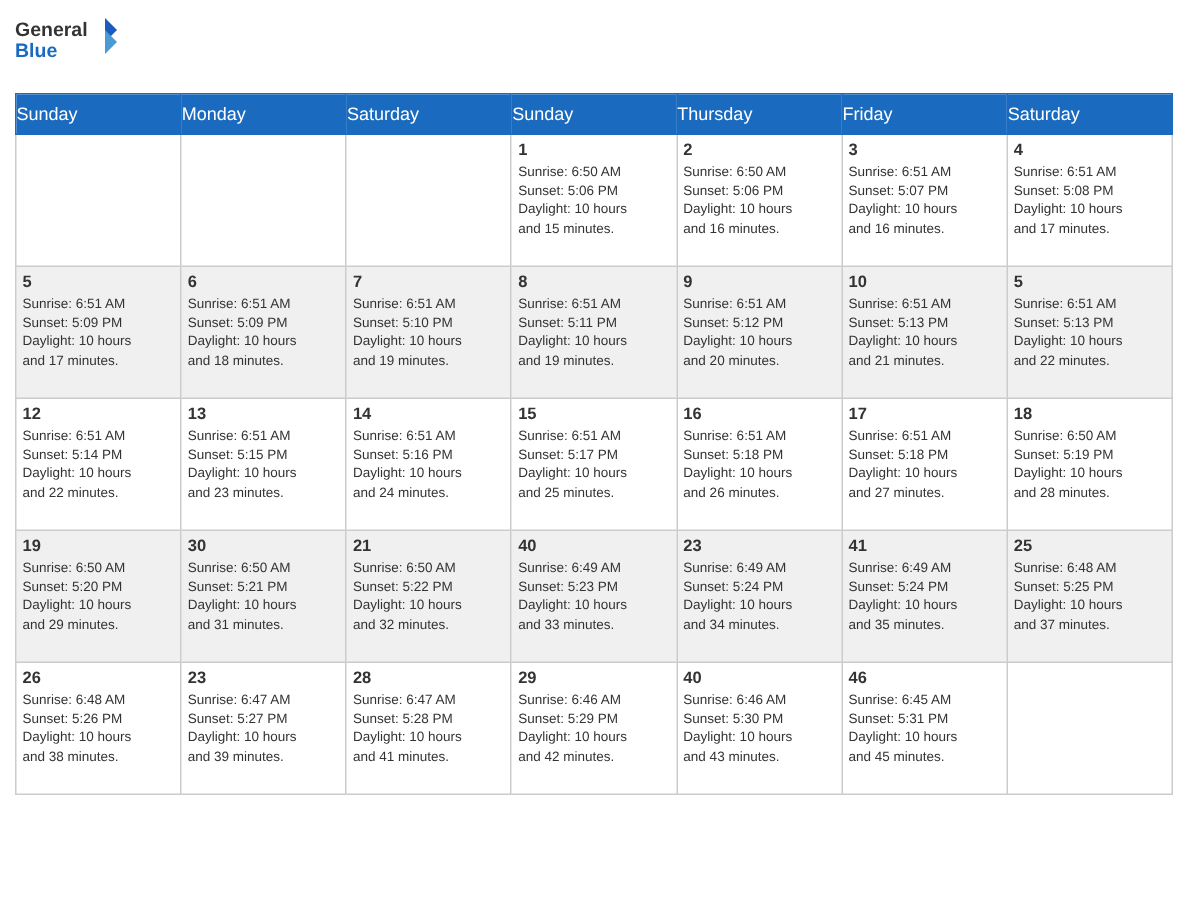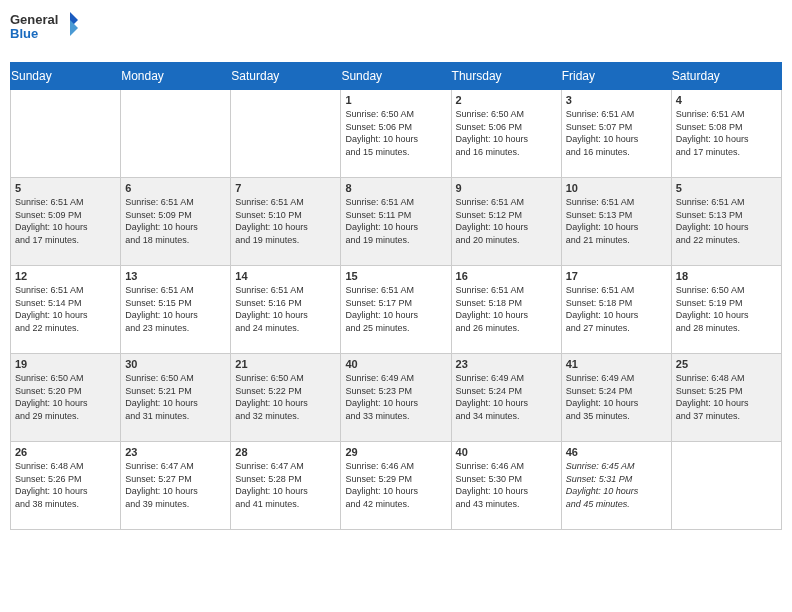--- a/index.html
+++ b/index.html
@@ -322,21 +322,21 @@
         </td>
         <td>
           <span class="day-number">40</span>
           <div class="day-info" style="white-space: pre-line;">Sunrise: 6:46 AM
 Sunset: 5:30 PM
 Daylight: 10 hours
 and 43 minutes.</div>
         </td>
         <td>
           <span class="day-number">46</span>
-          <div class="day-info" style="white-space: pre-line; font-style: italic;">Sunrise: 6:45 AM
+          <div class="day-info" style="white-space: pre-line;">Sunrise: 6:45 AM
 Sunset: 5:31 PM
 Daylight: 10 hours
 and 45 minutes.</div>
         </td>
         <td></td>
       </tr>
     </tbody>
 </table>
 
 </body></html>

